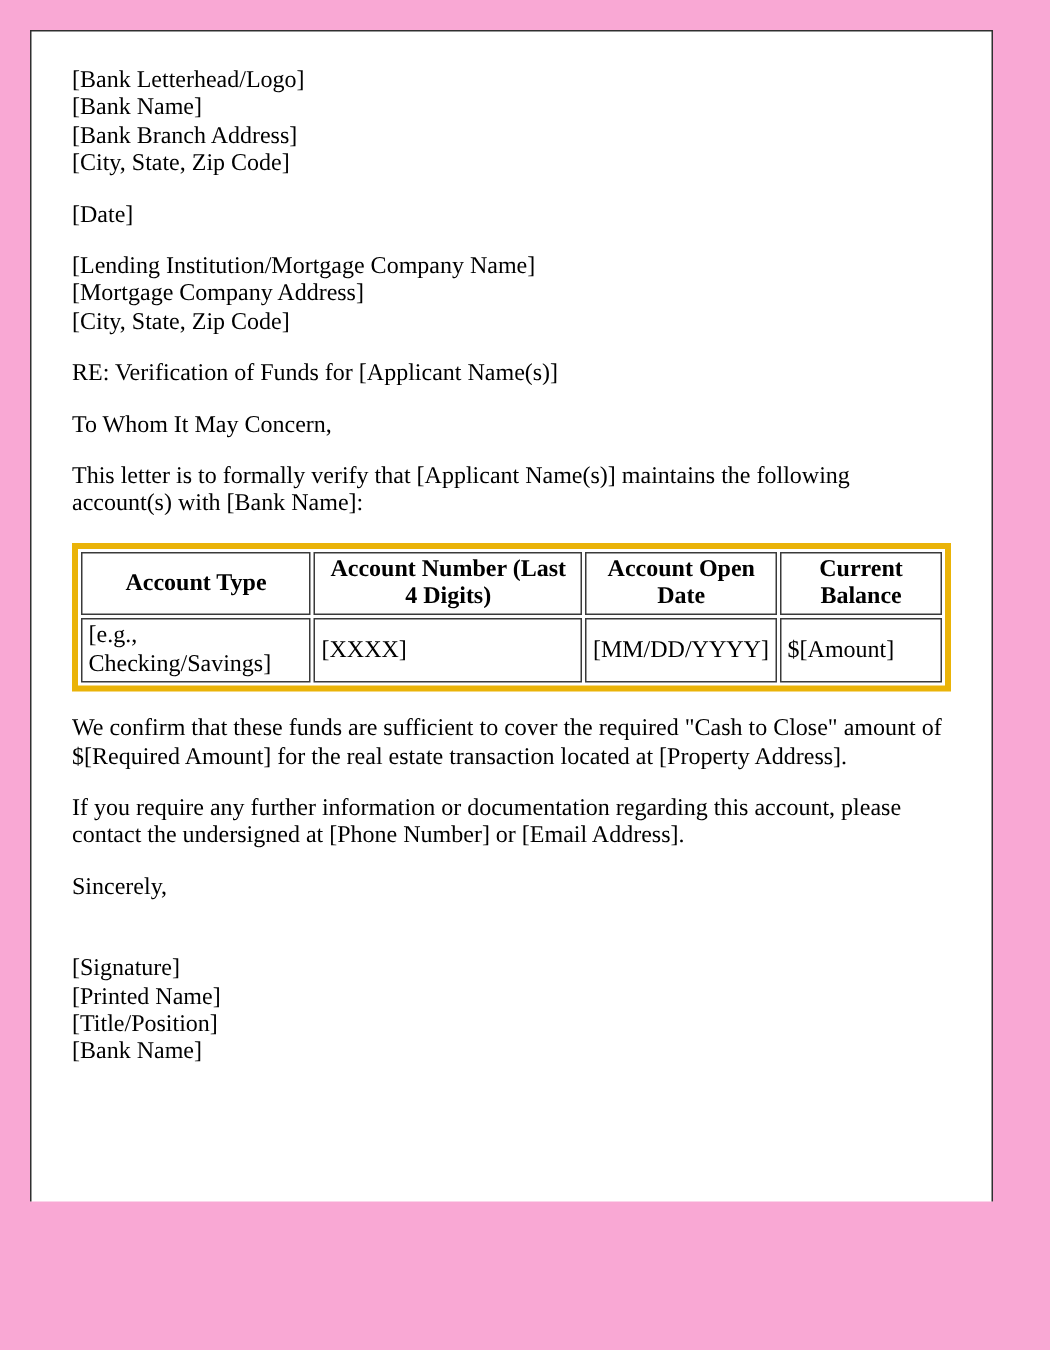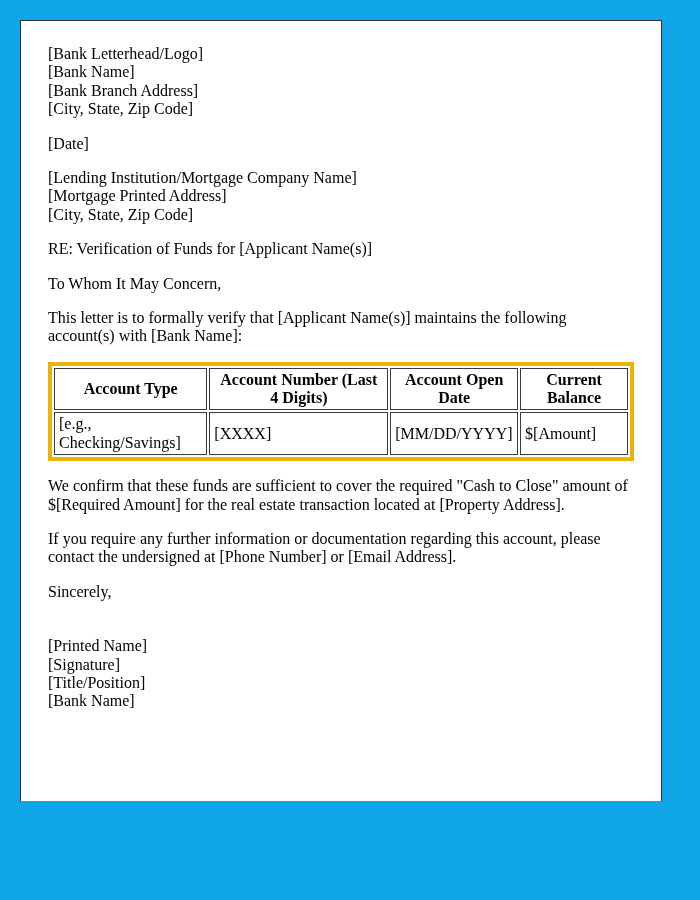--- a/index.html
+++ b/index.html
@@ -8,21 +8,21 @@
     background: #ffffff;
     width: 700px;
     height: 900px;
     font-family: "Liberation Serif", "DejaVu Serif", serif;
     color: #000000;
   }
   .canvas {
     position: relative;
     width: 700px;
     height: 900px;
-    background: #0ea5e9;
+    background: #f9a8d4;
     overflow: hidden;
   }
   .page {
     position: absolute;
     left: 20px;
     top: 20px;
     width: 642px;
     height: 781px;
     box-sizing: border-box;
     border: 1px solid #2f2f2f;
@@ -79,21 +79,21 @@
       <span class="line">[Bank Branch Address]</span>
       <span class="line">[City, State, Zip Code]</span>
     </div>
 
     <div class="block">
       <span class="line">[Date]</span>
     </div>
 
     <div class="block">
       <span class="line">[Lending Institution/Mortgage Company Name]</span>
-      <span class="line">[Mortgage Printed Address]</span>
+      <span class="line">[Mortgage Company Address]</span>
       <span class="line">[City, State, Zip Code]</span>
     </div>
 
     <p class="para subject">RE: Verification of Funds for [Applicant Name(s)]</p>
 
     <p class="para">To Whom It May Concern,</p>
 
     <p class="para">This letter is to formally verify that [Applicant Name(s)] maintains the following account(s) with [Bank Name]:</p>
 
     <table class="accounts">
@@ -114,20 +114,20 @@
         </tr>
       </tbody>
     </table>
 
     <p class="para">We confirm that these funds are sufficient to cover the required "Cash to Close" amount of $[Required Amount] for the real estate transaction located at [Property Address].</p>
     <p class="para">If you require any further information or documentation regarding this account, please contact the undersigned at [Phone Number] or [Email Address].</p>
 
     <p class="para">Sincerely,</p>
 
     <div class="block signature-block">
+      <span class="line">[Signature]</span>
       <span class="line">[Printed Name]</span>
-      <span class="line">[Signature]</span>
       <span class="line">[Title/Position]</span>
       <span class="line">[Bank Name]</span>
     </div>
 
   </div>
 </div>
 
 </body></html>

